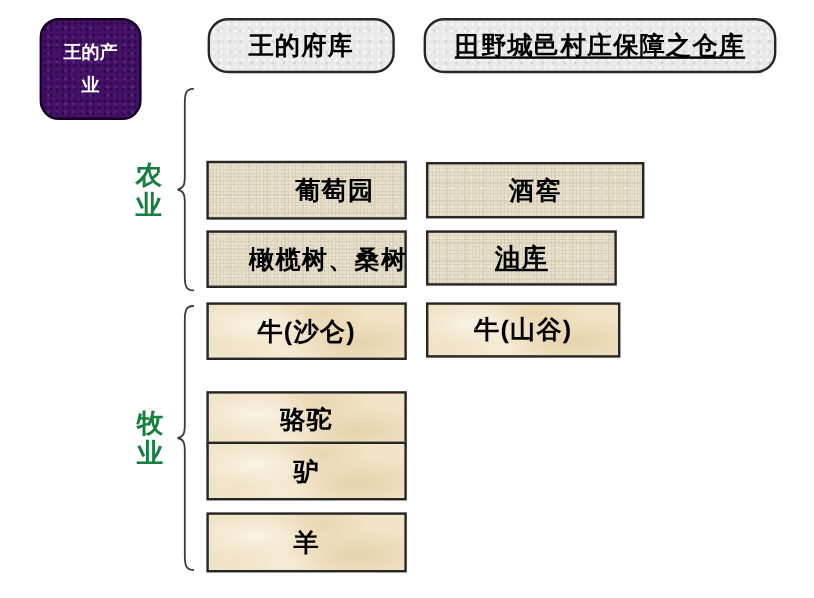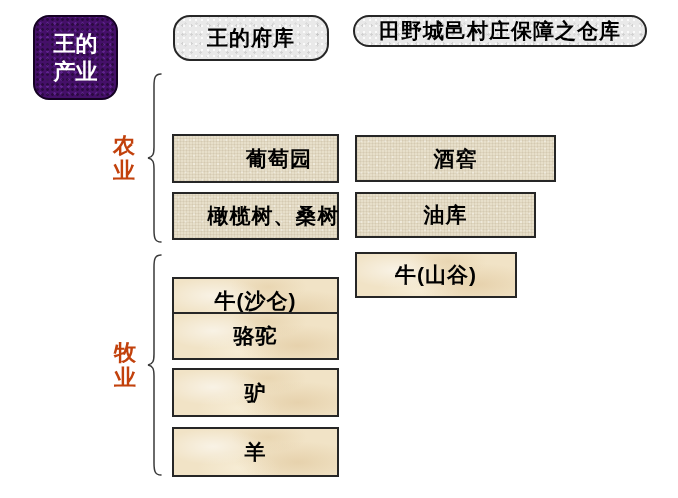--- a/index.html
+++ b/index.html
@@ -72,70 +72,70 @@
       radial-gradient(rgba(136,64,196,0.40) 1px, transparent 1.6px);
     background-size: 5px 5px, 7px 7px;
     background-position: 0 0, 2px 3px;
     display: flex;
     align-items: center;
     justify-content: center;
   }
   .title-text {
     width: 48px;
     color: #ffffff;
-    font-size: 22px;
+    font-size: 15px;
     font-weight: bold;
     line-height: 28px;
     text-align: center;
     word-break: break-all;
   }
 
   .group-label {
     position: absolute;
     width: 26px;
     font-size: 22px;
     font-weight: bold;
-    color: #c2410c;
+    color: #15803d;
     line-height: 25px;
     text-align: center;
     word-break: break-all;
   }
 
   .brace { position: absolute; }
 </style>
 </head>
 <body>
 
 <div class="canvas-root">
 
   <div class="title-box">
     <div class="title-text">王的产业</div>
   </div>
 
   <div class="box tex-marble" style="left:173px; top:15px; width:156px; height:46px;">王的府库</div>
-  <div class="box tex-marble" style="left:353px; top:15px; width:294px; height:32px;">田野城邑村庄保障之仓库</div>
+  <div class="box tex-marble" style="left:353px; top:15px; width:294px; height:46px;text-decoration:underline;">田野城邑村庄保障之仓库</div>
 
   <div class="group-label" style="left:111px; top:133px;">农业</div>
 
   <svg class="brace" style="left:146px; top:73px;" width="20" height="170" viewBox="0 0 20 170">
     <path d="M15 1 C9 1 8 5 8 13 L8 74 C8 81 7 84 2 85 C7 86 8 89 8 96 L8 157 C8 165 9 169 15 169" fill="none" stroke="#3a3a3a" stroke-width="1.5" stroke-linecap="round"></path>
   </svg>
 
   <div class="box tex-canvas" style="left:172px; top:134px; width:167px; height:49px;padding-left:47px;">葡萄园</div>
   <div class="box tex-canvas" style="left:172px; top:192px; width:167px; height:48px;padding-left:36px;">橄榄树、桑树</div>
 
-  <div class="box tex-canvas" style="left:355px; top:135px; width:201px; height:47px;">酒窖</div>
-  <div class="box tex-canvas" style="left:355px; top:192px; width:181px; height:46px;">油库</div>
+  <div class="box tex-canvas" style="left:355px; top:135px; width:182px; height:47px;">酒窖</div>
+  <div class="box tex-canvas" style="left:355px; top:192px; width:159px; height:46px;text-decoration:underline;">油库</div>
 
   <div class="group-label" style="left:112px; top:340px;">牧业</div>
 
   <svg class="brace" style="left:146px; top:254px;" width="20" height="223" viewBox="0 0 20 223">
     <path d="M15 1 C9 1 8 5 8 13 L8 100 C8 107 7 110 2 111 C7 112 8 115 8 122 L8 209 C8 217 9 221 15 221" fill="none" stroke="#3a3a3a" stroke-width="1.5" stroke-linecap="round"></path>
   </svg>
 
-  <div class="box tex-parchment" style="left:172px; top:252px; width:167px; height:48px;margin-top:25px;">牛(沙仑)</div>
-  <div class="box tex-parchment" style="left:172px; top:312px; width:167px; height:48px;">骆驼</div>
+  <div class="box tex-parchment" style="left:172px; top:252px; width:167px; height:48px;">牛(沙仑)</div>
+  <div class="box tex-parchment" style="left:172px; top:326px; width:167px; height:48px;">骆驼</div>
   <div class="box tex-parchment" style="left:172px; top:368px; width:167px; height:49px;">驴</div>
   <div class="box tex-parchment" style="left:172px; top:427px; width:167px; height:50px;">羊</div>
 
   <div class="box tex-parchment" style="left:355px; top:252px; width:162px; height:46px;">牛(山谷)</div>
 
 </div>
 
 </body></html>

